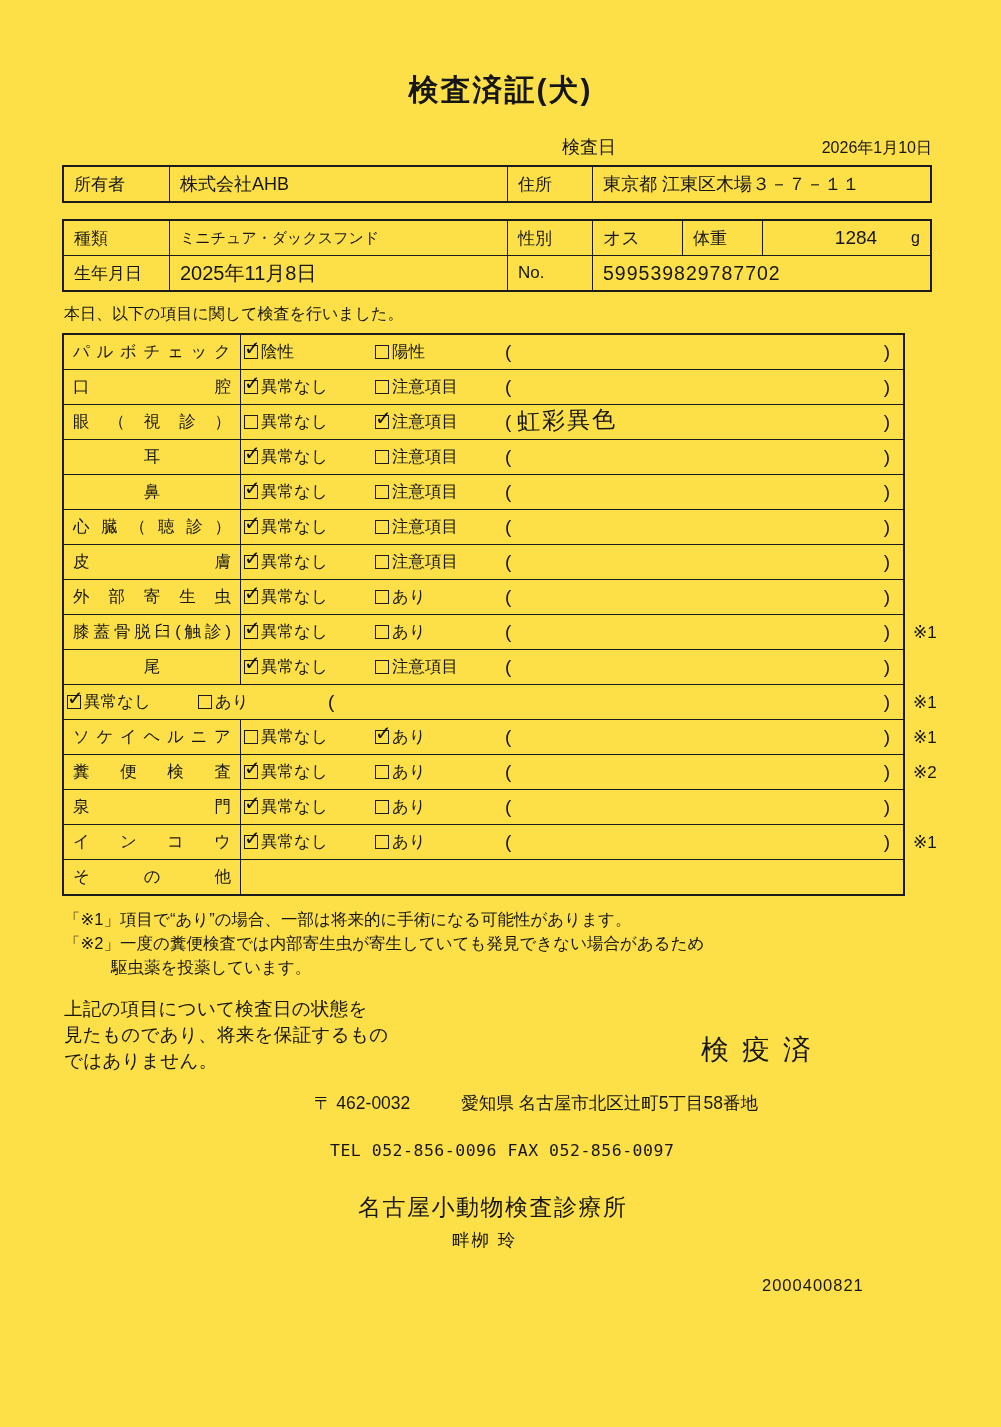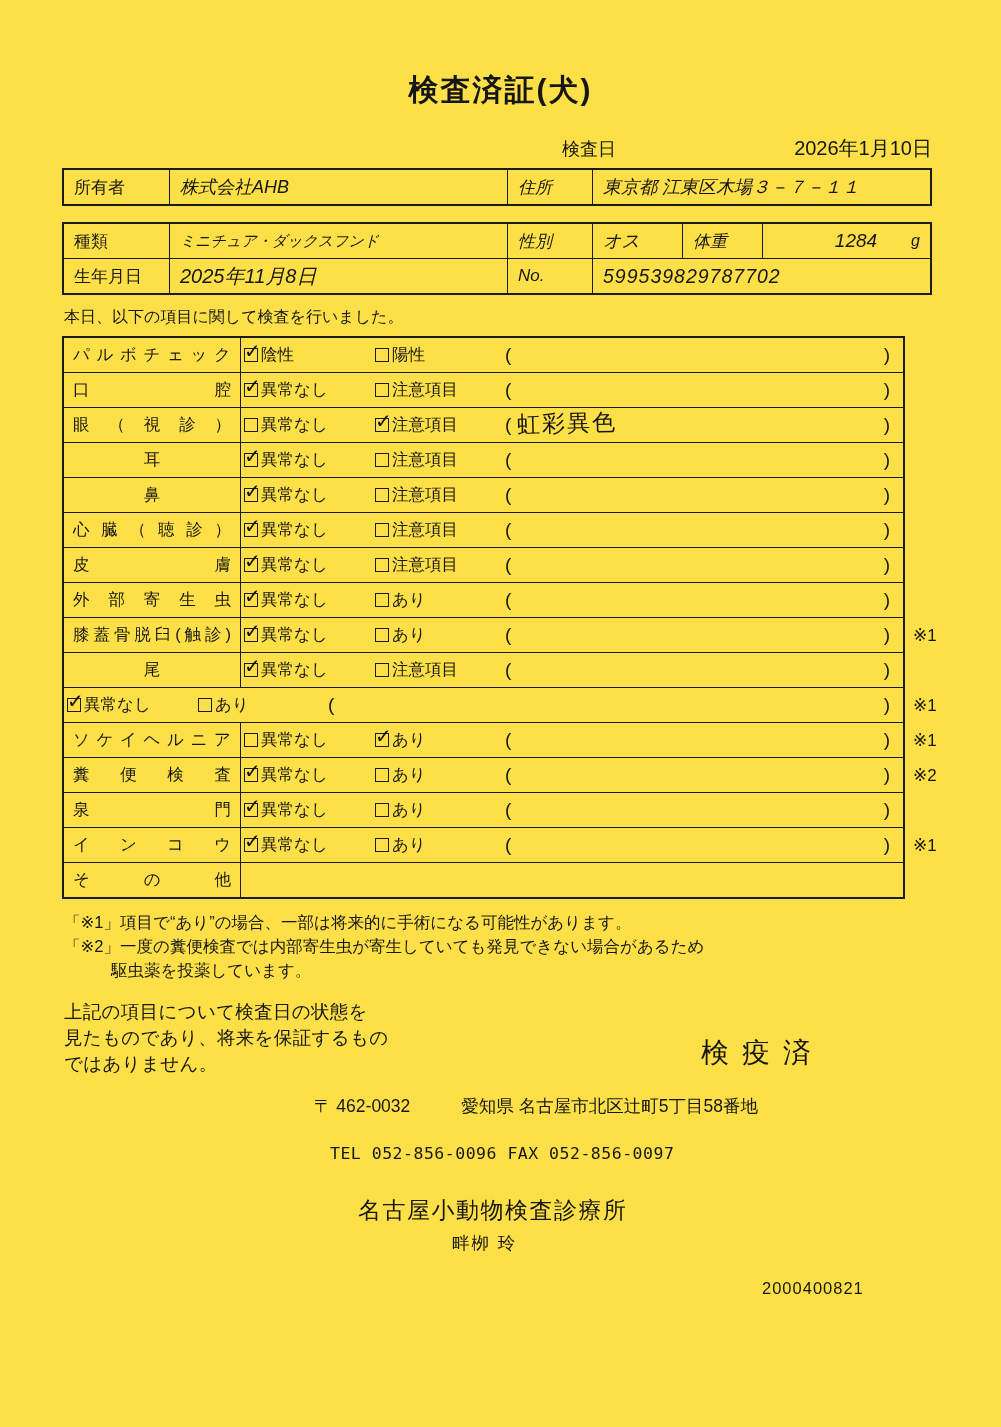--- a/index.html
+++ b/index.html
@@ -5,27 +5,27 @@
   html, body { margin:0; padding:0; background:#ffffff; }
   .page {
     width:1001px; height:1427px; background:#fde047; overflow:hidden;
     position:relative; margin:0 auto; color:#161616;
     font-family:"Liberation Sans","DejaVu Sans",sans-serif;
   }
   .title { text-align:center; font-size:30px; font-weight:600; letter-spacing:2px; padding-top:70px; }
 
   .date-row { width:870px; margin:24px 0 0 62px; display:flex; align-items:baseline; }
   .date-label { margin-left:500px; font-size:18px; }
-  .date-value { margin-left:auto; font-size:20px;text-align:center; }
+  .date-value { margin-left:auto; font-size:16px;text-align:center; }
 
   .tbl { margin-left:62px; width:870px; border:2px solid #1b1b1b; box-sizing:border-box; }
   .trow { display:flex; height:34px; }
   .trow + .trow { border-top:1.5px solid #1b1b1b; }
   .cell { box-sizing:border-box; display:flex; align-items:center; padding:16px 10px; font-size:17px; overflow:hidden; white-space:nowrap; }
-  .cell + .cell { border-left:1.5px solid #1b1b1b;font-style:italic; }
+  .cell + .cell { border-left:1.5px solid #1b1b1b; }
   .owner-tbl { margin-top:6px; }
   .info-tbl { margin-top:16px; }
   .w-label { width:105px; }
   .w-owner { width:338px; }
   .w-addr-label { width:85px; }
   .w-addr { flex:1; }
   .w-breed { width:338px; font-size:15px; }
   .w-sex-label { width:85px; }
   .w-sex { width:90px; font-size:18px; }
   .w-weight-label { width:80px; }

